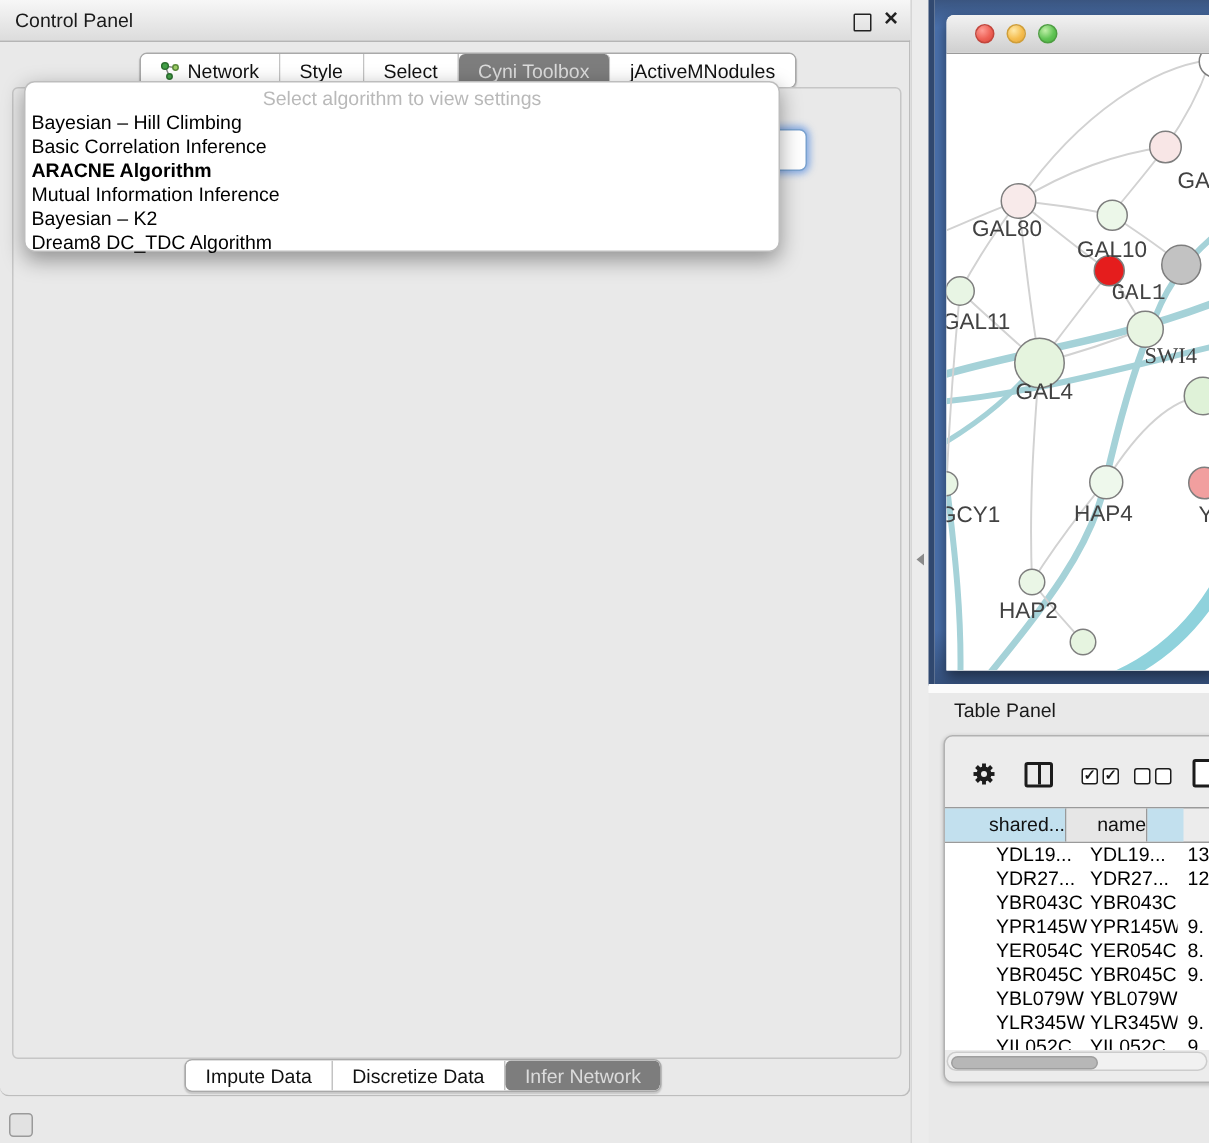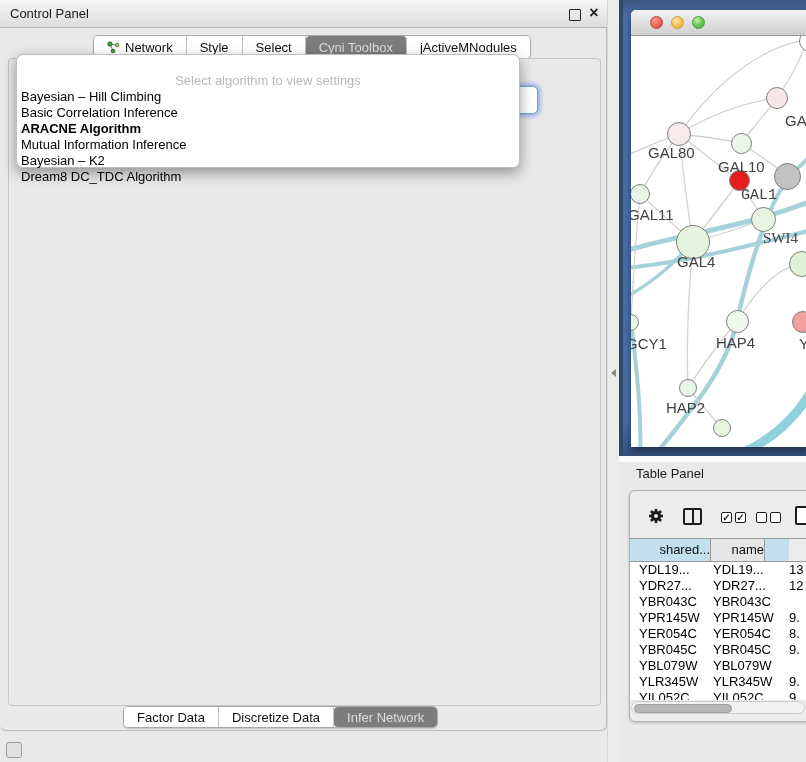--- a/index.html
+++ b/index.html
@@ -34,21 +34,21 @@
   .tab{
     font-size:13px;color:#111;display:flex;align-items:center;gap:5px;
     padding:0 13px;border-right:1px solid #c3c3c3;background:#fff;cursor:pointer;white-space:nowrap;
   }
   .tab:last-child{border-right:none;}
   .tab.selected{background:#7d7d7d;color:#dcdcdc;border-radius:4px;margin:0;-1px;}
   
   #algo-popup{
     left:16px;top:54px;width:504px;height:114px;background:#ffffff;
     border:1px solid #bdbdbd;border-radius:7px;
-    box-shadow:0 5px 14px rgba(0,0,0,.38);z-index:50;padding-top:18px;box-sizing:border-box;
+    box-shadow:0 5px 14px rgba(0,0,0,.38);z-index:50;padding-top:3px;box-sizing:border-box;
   }
   .dd-prompt{height:16px;line-height:16px;text-align:center;color:#b9b9b9;font-size:13px;}
   .dd-item{height:16px;line-height:16px;padding-left:4px;font-size:13px;color:#000;cursor:pointer;}
   .dd-item.bold{font-weight:bold;}
   
   #inference-fieldset{left:14px;top:64px;width:578px;height:118px;z-index:1;}
   #focused-combo{
     left:60px;top:86px;width:476px;height:26px;background:#fff;z-index:5;
     border:1px solid #7aa2cf;border-radius:5px;
     box-shadow:0 0 5px 2px rgba(100,150,225,.75);
@@ -115,21 +115,21 @@
   #tp-title{left:636px;top:466px;font-size:13px;color:#1a1a1a;}
   #table-window{left:629px;top:490px;width:190px;height:232px;background:#ececec;
     border:1px solid #b2b2b2;border-radius:6px;box-sizing:border-box;box-shadow:0 1px 3px rgba(0,0,0,.2);}
   .ticon{position:absolute;box-sizing:border-box;}
   .cbicon{width:11px;height:11px;border:1.5px solid #1c1c1c;border-radius:2px;font-size:10px;line-height:9px;text-align:center;color:#1c1c1c;font-weight:bold;background:#fff;}
   #tbl-header{left:630px;top:538px;width:176px;height:24px;border-top:1px solid #9a9a9a;border-bottom:1px solid #9a9a9a;box-sizing:border-box;display:flex;}
   .th{font-size:13px;color:#111;text-align:right;line-height:22px;border-right:1px solid #9a9a9a;box-sizing:border-box;overflow:hidden;}
   .th.blue{background:#c2e0ee;}
   .th.gray{background:#e6e6e6;}
   #tbl-rows{left:630px;top:562px;width:176px;height:138px;background:#fff;overflow:hidden;}
-  .trow{display:flex;height:16px;line-height:16px;font-size:13px;color:#000;}
+  .trow{display:flex;height:16px;line-height:16px;font-size:13px;color:#000;margin-left:25px;}
   .td{overflow:hidden;white-space:nowrap;box-sizing:border-box;}
   .td.c1{width:81px;padding-left:9px;}
   .td.c2{width:71px;padding-left:2px;}
   .td.c3{width:24px;padding-left:7px;}
 </style>
 </head>
 <body>
 
 <div class="abs" id="control-panel">
 
@@ -239,21 +239,21 @@
     <div class="sb-thumb" style="left:1.5px;top:2px;width:9px;height:453px;"></div>
   </div>
   <div class="abs sb-track" style="left:12px;top:657px;width:582px;height:13px;">
     <div class="sb-thumb" style="left:2px;top:1.5px;width:576px;height:9px;"></div>
   </div>
 
   <div class="abs button" style="left:227px;top:674px;width:60px;height:21px;line-height:21px;">Apply</div>
 
   <div class="abs tabbar" style="left:123px;top:706px;height:22px;">
     <div class="tab">
-        <span>Factor Data</span>
+        <span>Impute Data</span>
       </div>
     <div class="tab">
         <span>Discretize Data</span>
       </div>
     <div class="tab selected">
         <span>Infer Network</span>
       </div>
   </div>
 
   <div class="abs" id="algo-popup">

